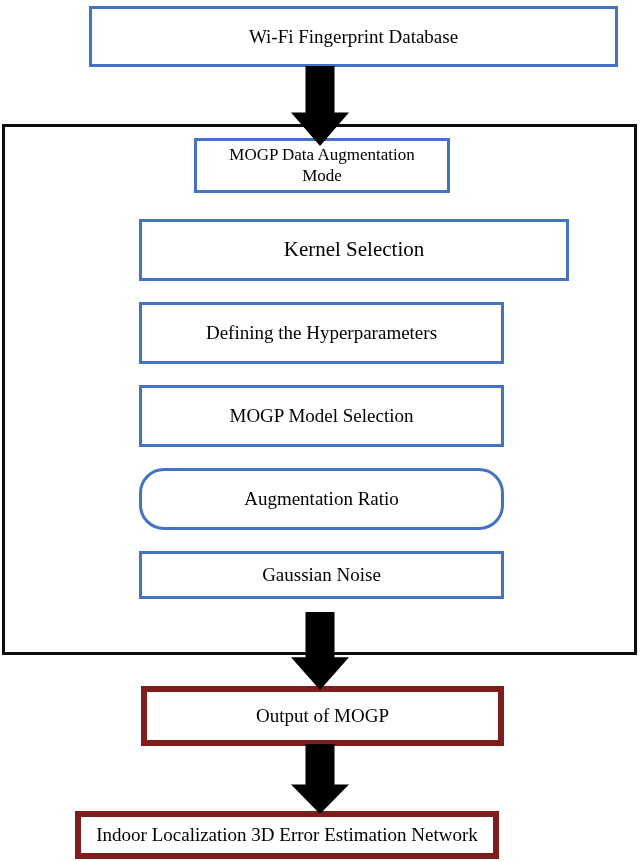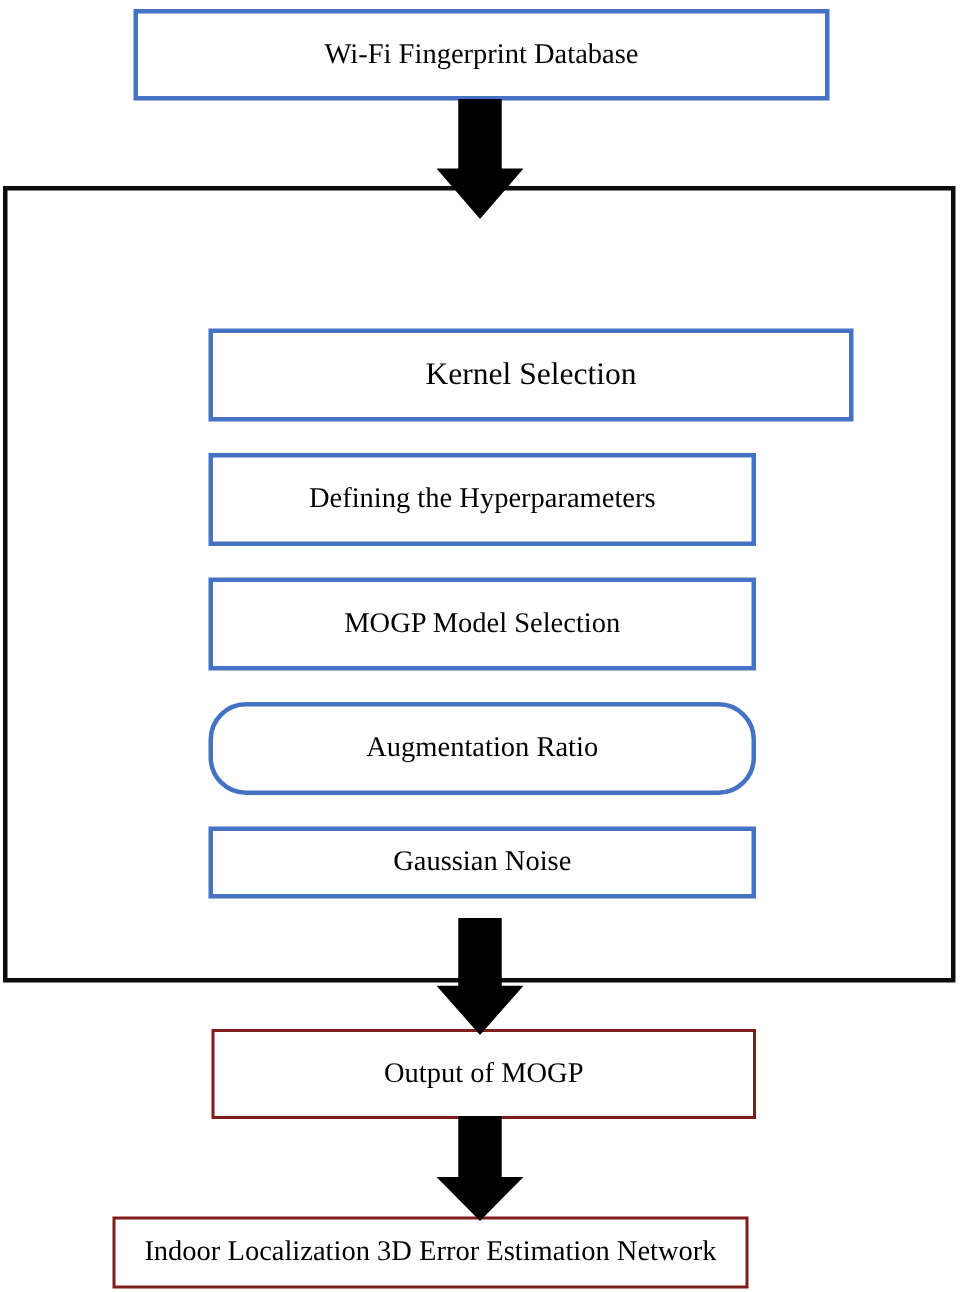--- a/index.html
+++ b/index.html
@@ -38,21 +38,21 @@
   }
   .node .label {
     display: block;
     width: 100%;
     padding: 0 6px;
     box-sizing: border-box;
     white-space: pre-line;
   }
 
   .node.blue   { border: 3px solid #4472C4; }
-  .node.orange { border: 2px solid #7f1d1d; align-items: center; }
+  .node.orange { border: 6px solid #7f1d1d; align-items: center; }
 
   
   #group-container {
     position: absolute;
     box-sizing: border-box;
     border: 3px solid #0d0d0d;
     background: transparent;
     z-index: 1;
   }
 
@@ -63,24 +63,28 @@
   }
   .arrow svg { display: block; }
 </style>
 </head>
 <body>
 
 <div id="canvas">
 
   <div id="group-container" style="left: 2px; top: 124px; width: 635px; height: 531px; border-color: rgb(13, 13, 13);"></div>
 
-  <div class="node blue" style="left: 89px; top: 6px; width: 464px; height: 61px; font-size: 19px;">
+  <div class="node blue" style="left: 89px; top: 6px; width: 529px; height: 61px; font-size: 19px;">
     <span class="label">Wi-Fi Fingerprint Database</span>
   </div>
 
+  <div class="node blue" style="left: 194px; top: 138px; width: 256px; height: 55px; font-size: 17px;">
+    <span class="label">MOGP Data Augmentation
+Mode</span>
+  </div>
 
   <div class="node blue" style="left: 139px; top: 219px; width: 430px; height: 62px; font-size: 21px;">
     <span class="label">Kernel Selection</span>
   </div>
 
   <div class="node blue" style="left: 139px; top: 302px; width: 365px; height: 62px; font-size: 19px;">
     <span class="label">Defining the Hyperparameters</span>
   </div>
 
   <div class="node blue" style="left: 139px; top: 385px; width: 365px; height: 62px; font-size: 19px;">

